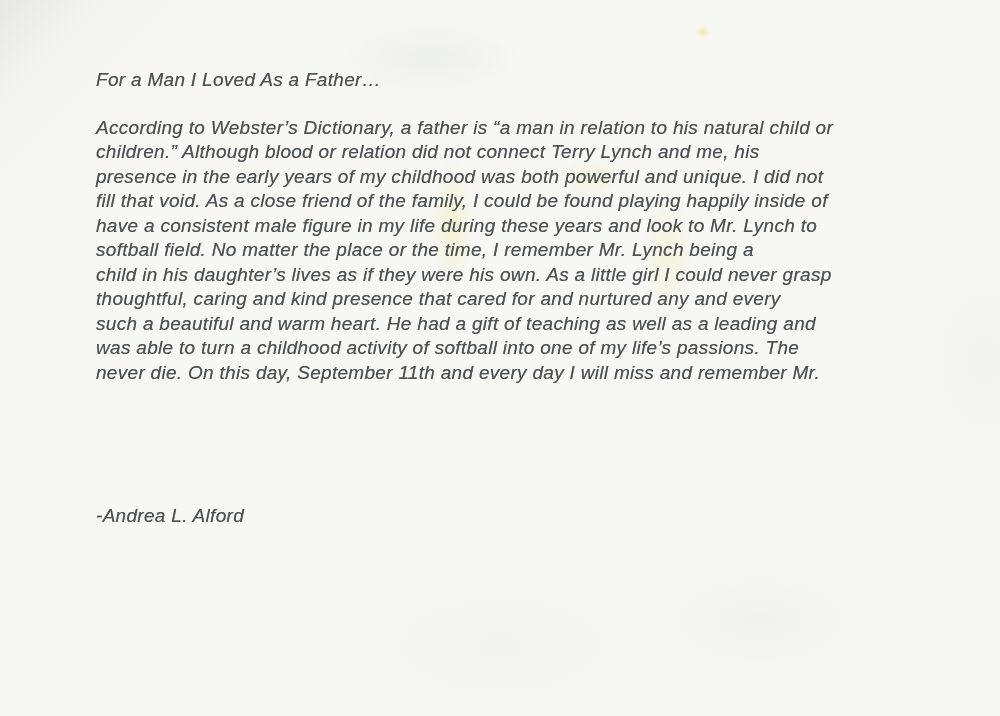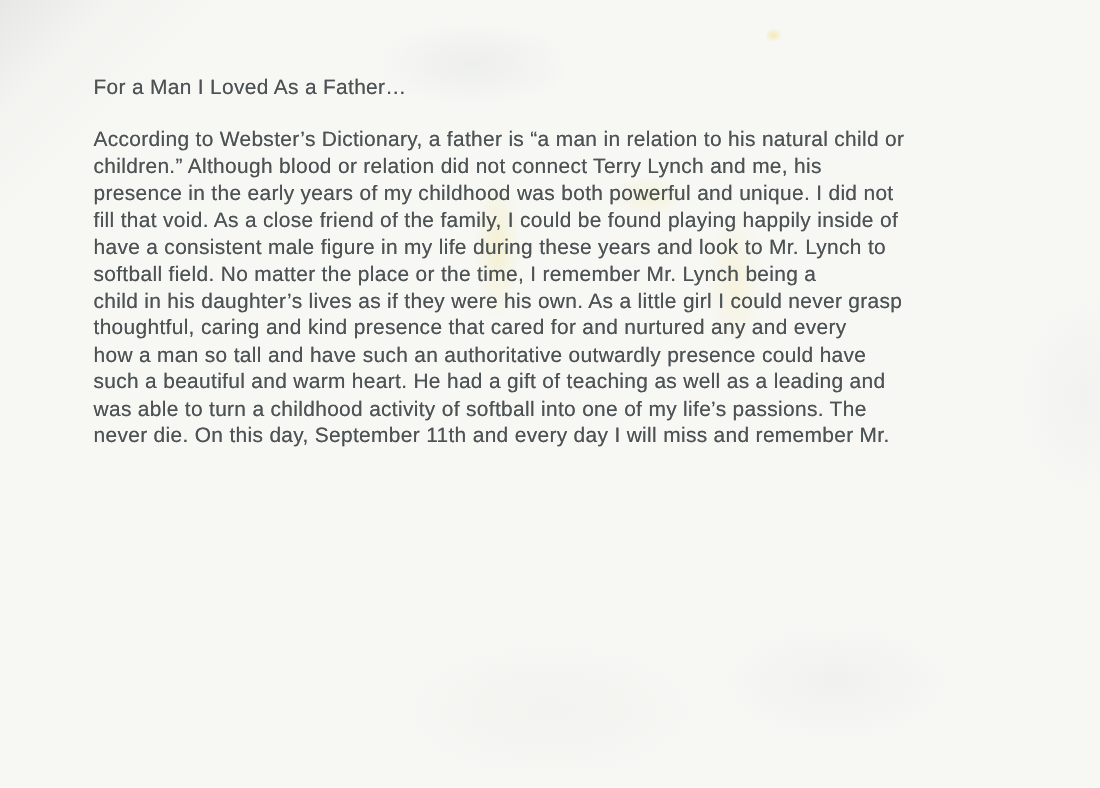--- a/index.html
+++ b/index.html
@@ -25,27 +25,28 @@
       radial-gradient(ellipse 11px 9px at 703px 32px, rgba(240,222,110,0.50), transparent 70%),
       radial-gradient(ellipse 130px 55px at 430px 58px, rgba(203,211,211,0.22), transparent 70%),
       radial-gradient(ellipse 160px 80px at 760px 620px, rgba(208,214,212,0.16), transparent 70%),
       radial-gradient(ellipse 220px 100px at 500px 645px, rgba(214,218,215,0.14), transparent 70%),
       radial-gradient(ellipse 90px 140px at 985px 360px, rgba(210,216,214,0.14), transparent 70%),
       linear-gradient(135deg, rgba(115,120,120,0.12) 0%, rgba(115,120,120,0.03) 6%, rgba(115,120,120,0.0) 13%),
       #f7f7f4;
   }
   .doc-text {
     position: absolute;
-    left: 85px;
+    left: 96px;
     color: #4d5355;
     font-size: 19px;
     letter-spacing: 0.3px;
     
     text-shadow: 0 0 0.6px rgba(77, 83, 85, 0.75);
     white-space: nowrap;
+    font-style: italic;
   }
   .doc-title {
     top: 68px;
     line-height: 24px;
   }
   .doc-body {
     top: 116px;
     line-height: 24.45px;
   }
   .doc-signature {
@@ -62,20 +63,20 @@
 
   <div class="doc-text doc-body">
     <div>According to Webster’s Dictionary, a father is “a man in relation to his natural child or</div>
     <div>children.” Although blood or relation did not connect Terry Lynch and me, his</div>
     <div>presence in the early years of my childhood was both powerful and unique. I did not</div>
     <div>fill that void. As a close friend of the family, I could be found playing happily inside of</div>
     <div>have a consistent male figure in my life during these years and look to Mr. Lynch to</div>
     <div>softball field. No matter the place or the time, I remember Mr. Lynch being a</div>
     <div>child in his daughter’s lives as if they were his own. As a little girl I could never grasp</div>
     <div>thoughtful, caring and kind presence that cared for and nurtured any and every</div>
-    <div>how a man so tall and have such an authoritative outwardly presence could have</div>
     <div>such a beautiful and warm heart. He had a gift of teaching as well as a leading and</div>
     <div>was able to turn a childhood activity of softball into one of my life’s passions. The</div>
     <div>never die. On this day, September 11th and every day I will miss and remember Mr.</div>
   </div>
 
+  <div class="doc-text doc-signature">-Andrea L. Alford</div>
 
 </div>
 
 </body></html>

